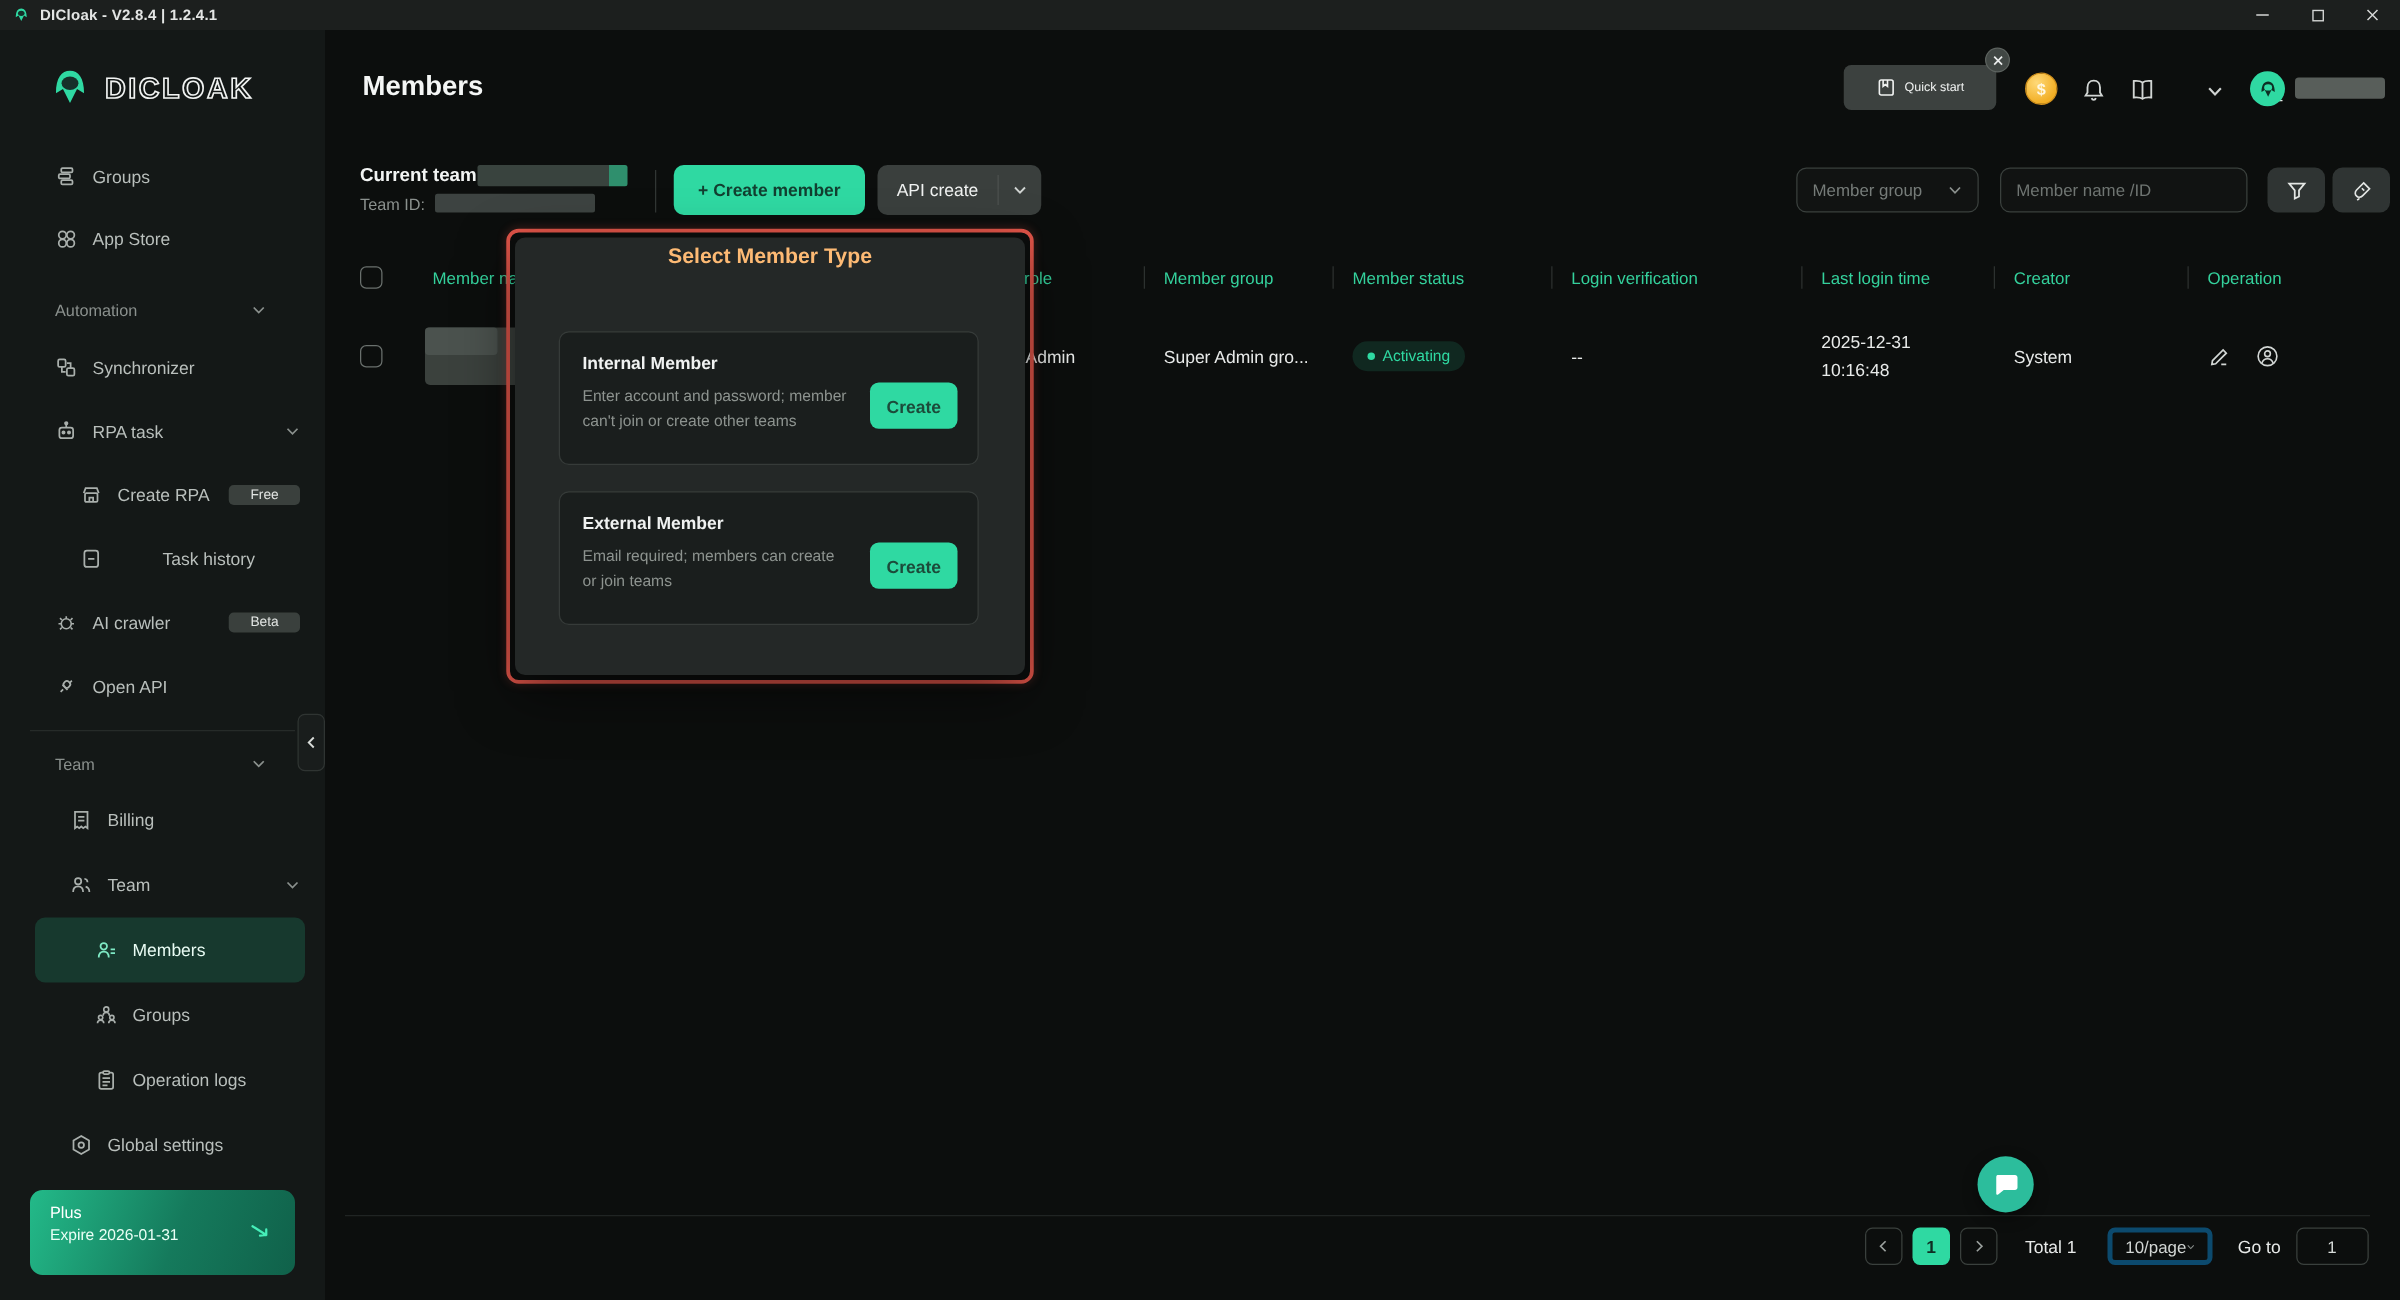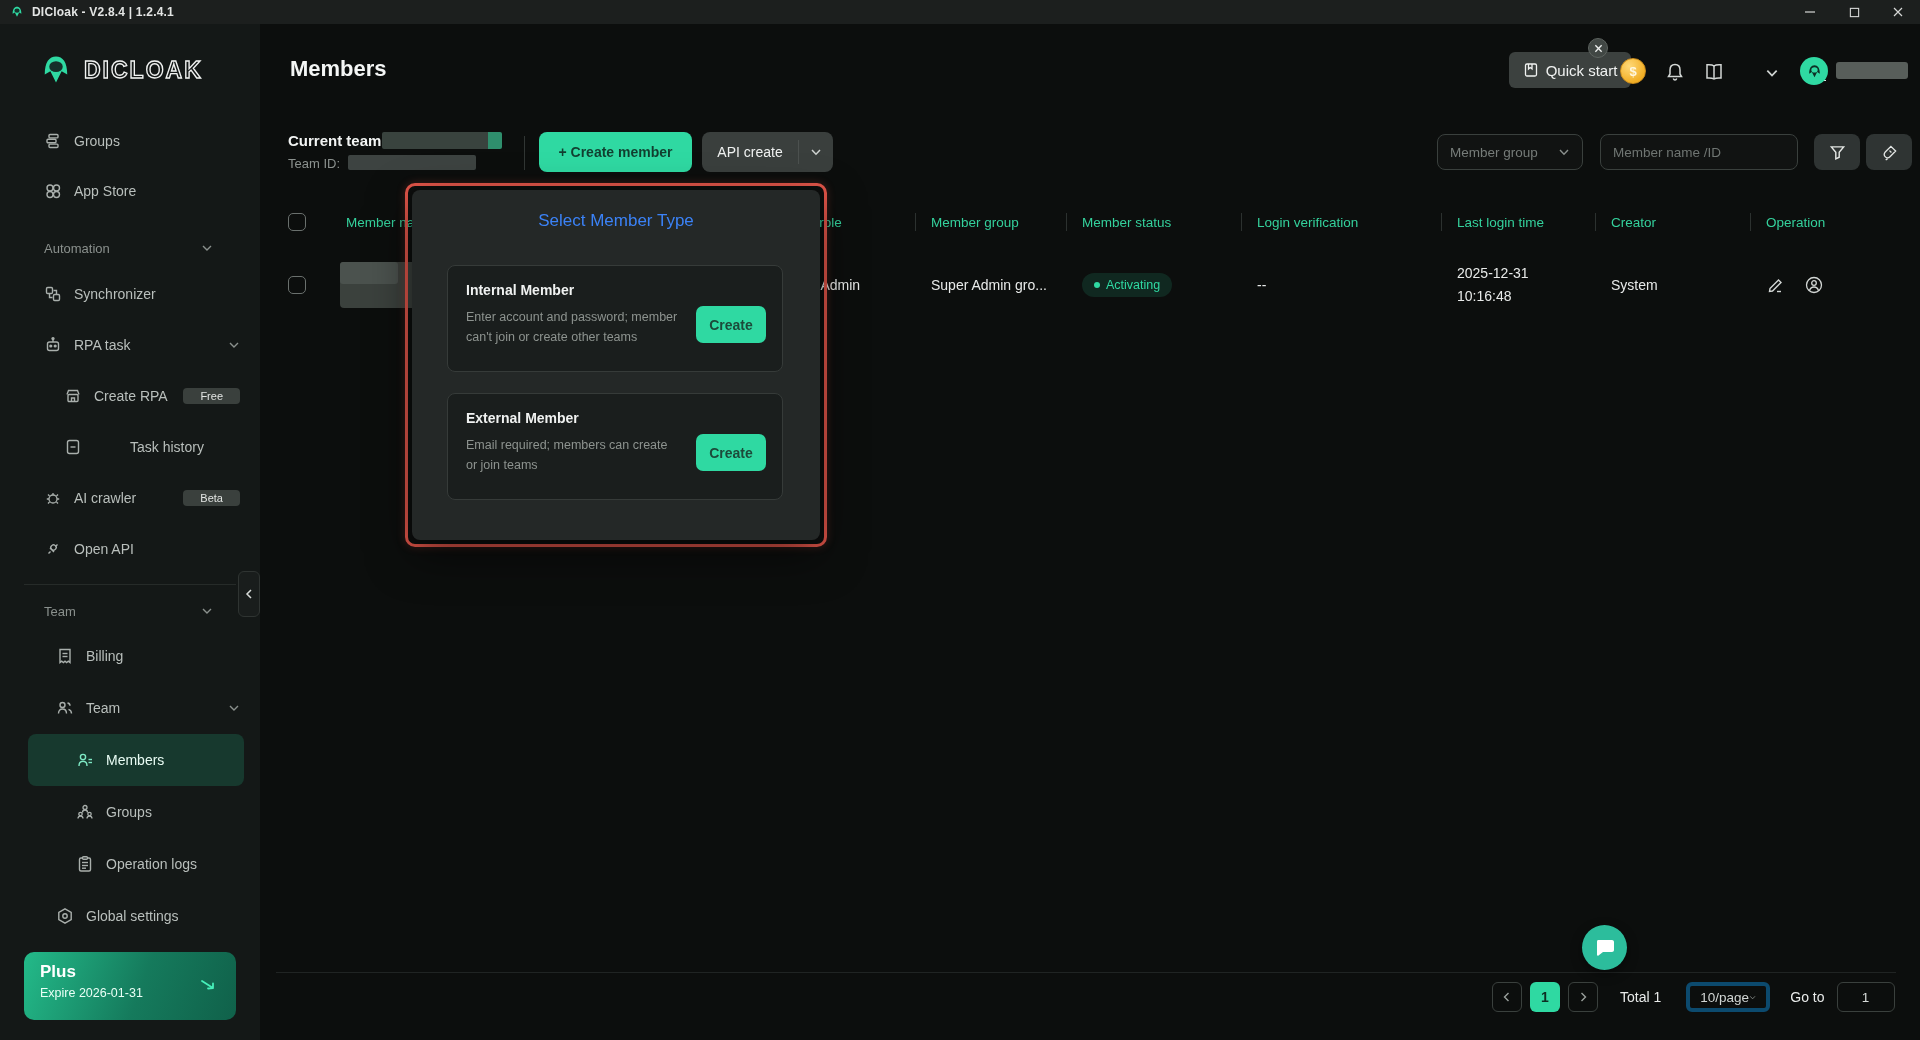--- a/index.html
+++ b/index.html
@@ -32,35 +32,35 @@
   .side-chevron { margin-left:auto; color:#8a908d; width:12px; height:12px; }
   .side-badge { margin-left:auto; background:#3a403d; color:#e2e5e3; font-size:11px;
     border-radius:4px; padding:2px 17px; }
   .side-divider { height:1px; background:#262b29; margin:10px 24px 0 24px; }
   .side-item.active { background:#17392e; border-radius:8px; margin:0 16px; padding-left:28px; color:#e9fcf4; }
   .side-item.active .ic { color:#7ee9c4; }
   .side-item.active.indent { padding-left:48px; }
   .plus-card { position:absolute; left:24px; bottom:20px; width:212px; height:68px;
     border-radius:10px; background:linear-gradient(110deg,#23ba89 0%,#157a5c 55%,#10614a 100%);
     padding:10px 16px; cursor:pointer; }
-  .plus-title { font-size:17px; font-weight:700; color:#ffffff; }
+  .plus-title { font-size:13px; font-weight:400; color:#ffffff; }
   .plus-expire { font-size:12.5px; color:#eafff6; margin-top:4px; }
   .plus-arrow { position:absolute; right:18px; top:26px; width:18px; height:14px; color:#46efb9; }
 
   .collapse-handle { position:absolute; left:238px; top:571px; width:22px; height:46px;
     background:#191d1c; border:1px solid #2f3432; border-radius:6px; z-index:6;
     display:flex; align-items:center; justify-content:center; color:#d8dcd9; font-size:12px; cursor:pointer; }
 
   
   .main { position:absolute; left:260px; top:24px; width:1660px; height:1016px; }
   .page-title { position:absolute; left:30px; top:32px; font-size:22px; font-weight:600; color:#f4f6f5; }
 
   .quick-start { position:absolute; left:1215px; top:28px; width:122px; height:36px;
     background:#3c413f; border-radius:6px; display:flex; align-items:center; justify-content:center;
-    gap:7px; font-size:15px; color:#f0f2f1; cursor:pointer;margin-left:34px; }
+    gap:7px; font-size:10px; color:#f0f2f1; cursor:pointer; }
   .qs-close { position:absolute; left:1328px; top:14px; width:20px; height:20px; border-radius:50%;
     background:#41474491; border:1px solid #5d635f; color:#eceeed; font-size:11px;
     display:flex; align-items:center; justify-content:center; cursor:pointer; background:#414744; }
   .hdr-ic { position:absolute; top:37px; width:22px; height:22px; color:#d2d6d4; cursor:pointer; }
   .coin { position:absolute; left:1360px; top:34px; width:26px; height:26px; border-radius:50%;
     background:radial-gradient(circle at 35% 30%,#ffd978,#f2af26 70%); border:1px solid #cf8f1c;
     display:flex; align-items:center; justify-content:center; font-size:13px; font-weight:700; color:#fff7e0; cursor:pointer; }
   .lang { position:absolute; left:1547px; top:39px; font-size:14px; font-weight:600; color:#f0f2f1;
     border-bottom:1.5px solid #e8eae9; padding-bottom:1px; cursor:pointer; }
   .lang-chev { position:absolute; left:1505px; top:42px; width:14px; height:14px; color:#cfd3d1; }
@@ -143,21 +143,21 @@
   .chat-fab { position:absolute; left:1582px; top:925px; width:45px; height:45px; border-radius:50%;
     background:#2cbd9c; z-index:60; display:flex; align-items:center; justify-content:center;
     box-shadow:0 4px 12px rgba(0,0,0,.4); cursor:pointer; }
 
   
   .anno-frame { position:absolute; left:405px; top:183px; width:422px; height:364px;
     border:3px solid #e25549; border-radius:10px; z-index:50; padding:4px;
     box-shadow:0 0 8px rgba(226,85,73,.25); }
   .modal { width:100%; height:100%; background:#242827; border-radius:8px;
     box-shadow:0 14px 44px rgba(0,0,0,.55); position:relative; }
-  .modal-title { text-align:center; padding-top:21px; font-size:17px; font-weight:400; color:#3b82f6; }
+  .modal-title { text-align:center; padding-top:5px; font-size:17px; font-weight:700; color:#fdba74; }
   .m-card { position:absolute; left:35px; width:336px; height:107px; background:#1a1e1d;
     border:1px solid #363b39; border-radius:8px; padding:16px 18px; }
   .m-card.c1 { top:75px; }
   .m-card.c2 { top:203px; }
   .mc-title { font-size:14px; font-weight:700; color:#f0f2f1; }
   .mc-desc { margin-top:9px; width:212px; font-size:12.5px; line-height:20px; color:#8d938f; }
   .mc-btn { position:absolute; right:16px; top:40px; width:70px; height:37px; border-radius:7px;
     background:#2fd9a2; color:#1c4b3a; font-size:14px; font-weight:600;
     display:flex; align-items:center; justify-content:center; cursor:pointer; }
 

